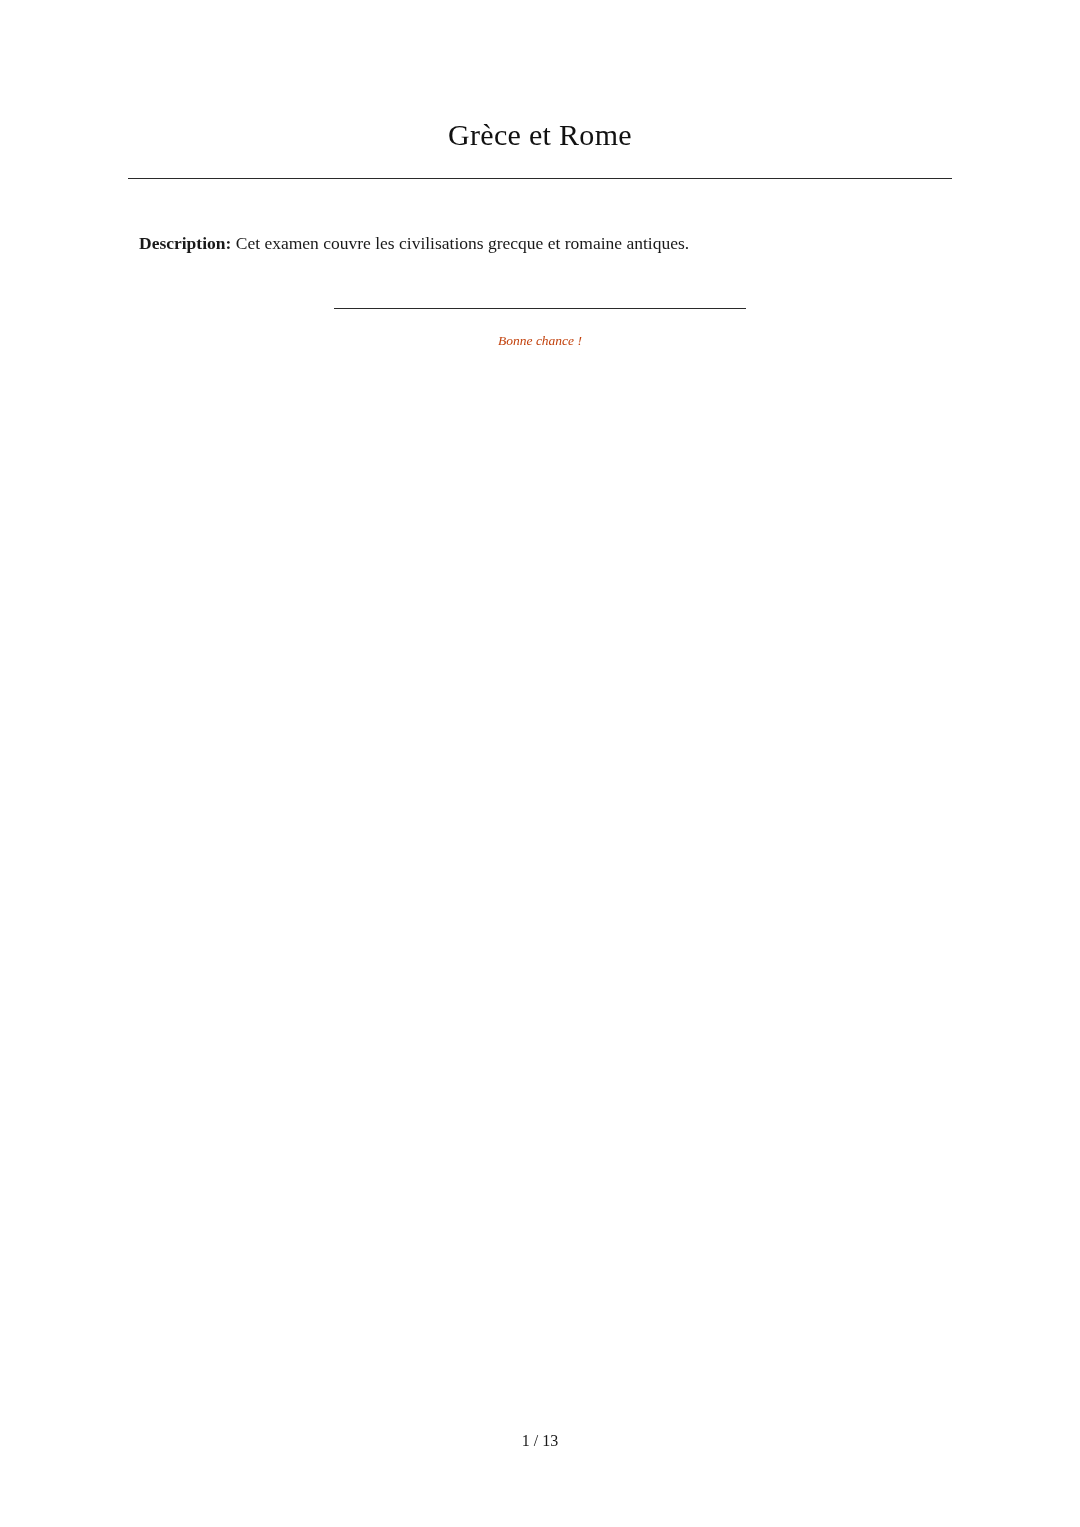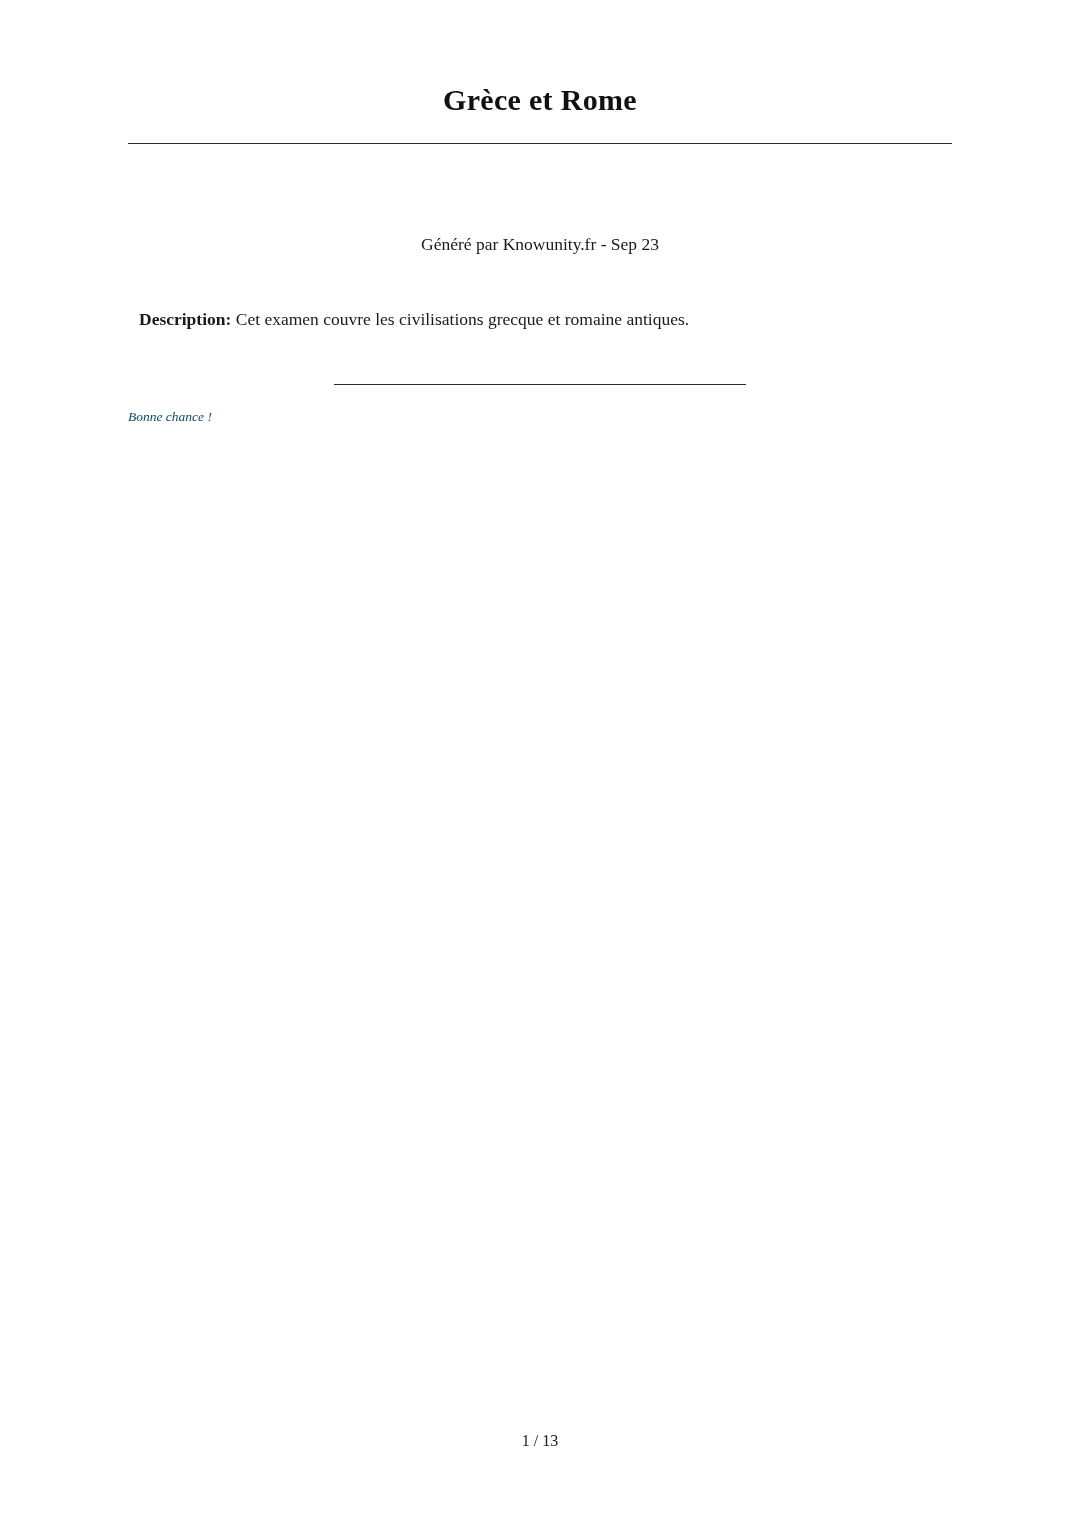--- a/index.html
+++ b/index.html
@@ -27,24 +27,24 @@
   .content {
     position: absolute;
     left: 128px;
     top: 0;
     width: 824px;
   }
 
   .doc-title {
     text-align: center;
     font-size: 30px;
-    font-weight: bold;
+    font-weight: normal;
     letter-spacing: 0.3px;
     margin: 0;
-    padding-top: 83px;
+    padding-top: 118px;
     font-family: "Liberation Serif", serif;
     color: #111111;
   }
 
   .title-rule {
     margin-top: 26px;
     border: none;
     border-top: 1px solid #2a2a2a;
     height: 0;
     width: 100%;
@@ -77,25 +77,25 @@
 
   .short-rule {
     border: none;
     border-top: 1px solid #2a2a2a;
     height: 0;
     width: 412px;
     margin: 0;
   }
 
   .good-luck {
-    text-align: left;
+    text-align: center;
     font-style: italic;
     font-size: 13.5px;
     margin-top: 24px;
-    color: #0c4a6e;
+    color: #c2410c;
   }
 
   .page-footer {
     position: absolute;
     left: 0;
     right: 0;
     top: 1432px;
     text-align: center;
     font-size: 16px;
     color: #1a1a1a;
@@ -105,21 +105,20 @@
 </head>
 <body>
 
 <div class="page">
   <div class="content">
 
     <h1 class="doc-title">Grèce et Rome</h1>
 
     <hr class="title-rule">
 
-    <div class="generated-line">Généré par Knowunity.fr - Sep 23</div>
 
     <p class="description">
       <span class="label">Description:</span>
       <span>Cet examen couvre les civilisations grecque et romaine antiques.</span>
     </p>
 
     <div class="short-rule-wrap">
       <hr class="short-rule">
     </div>
 

